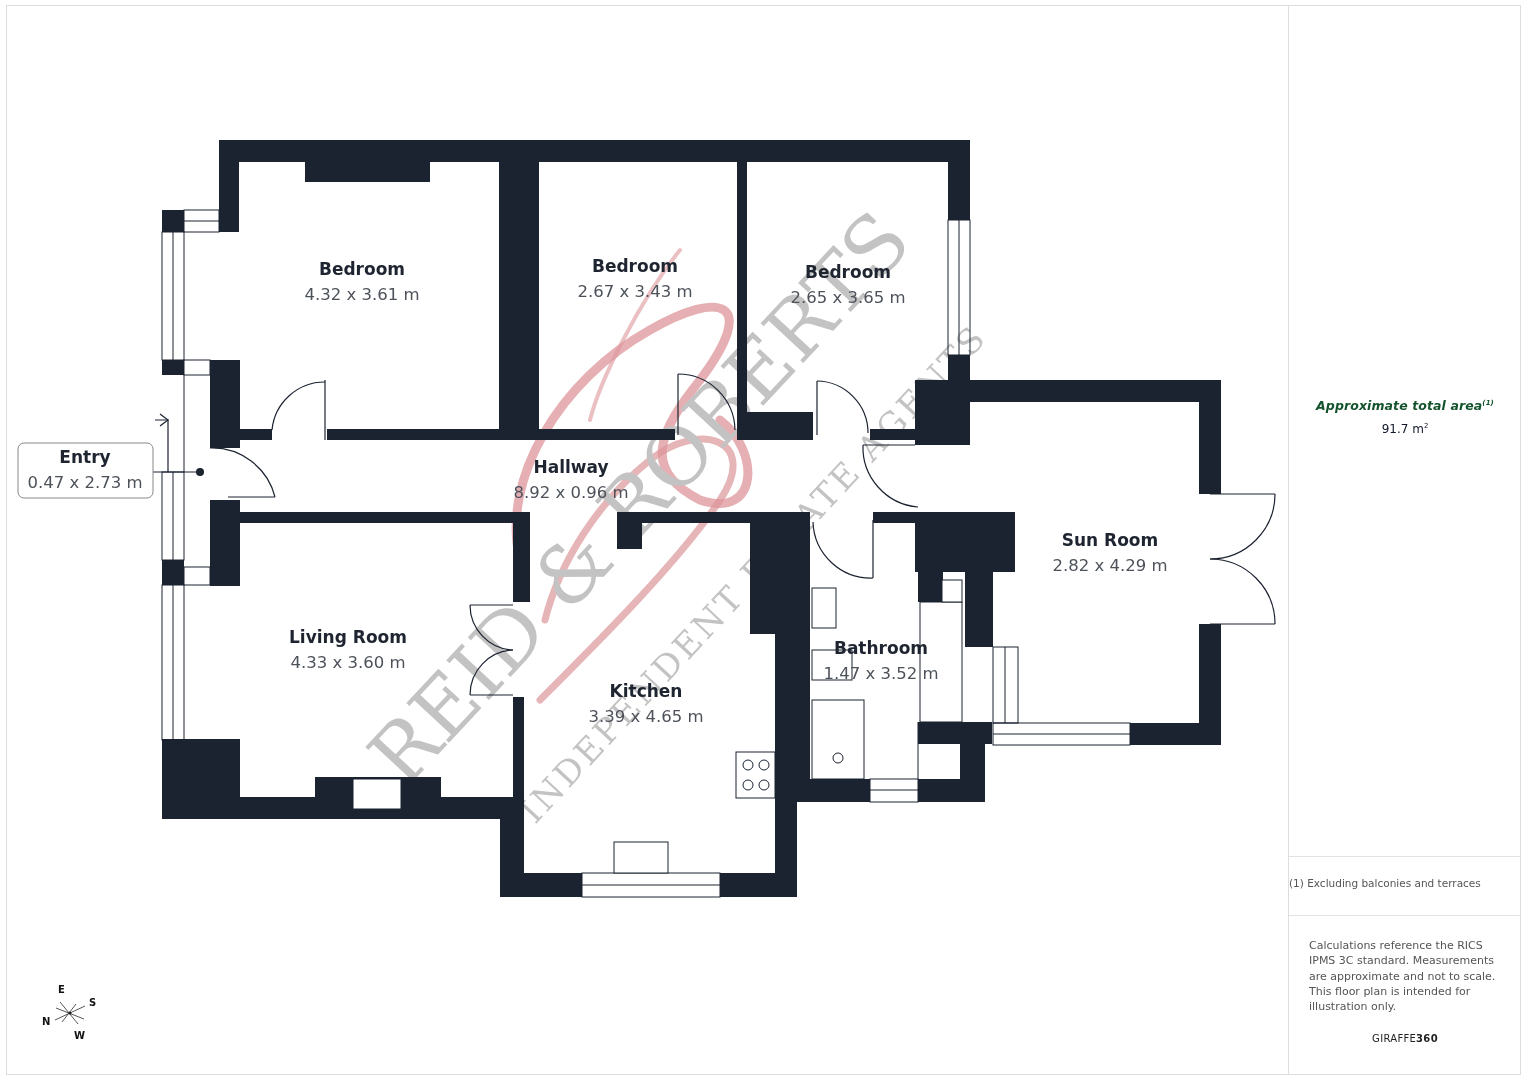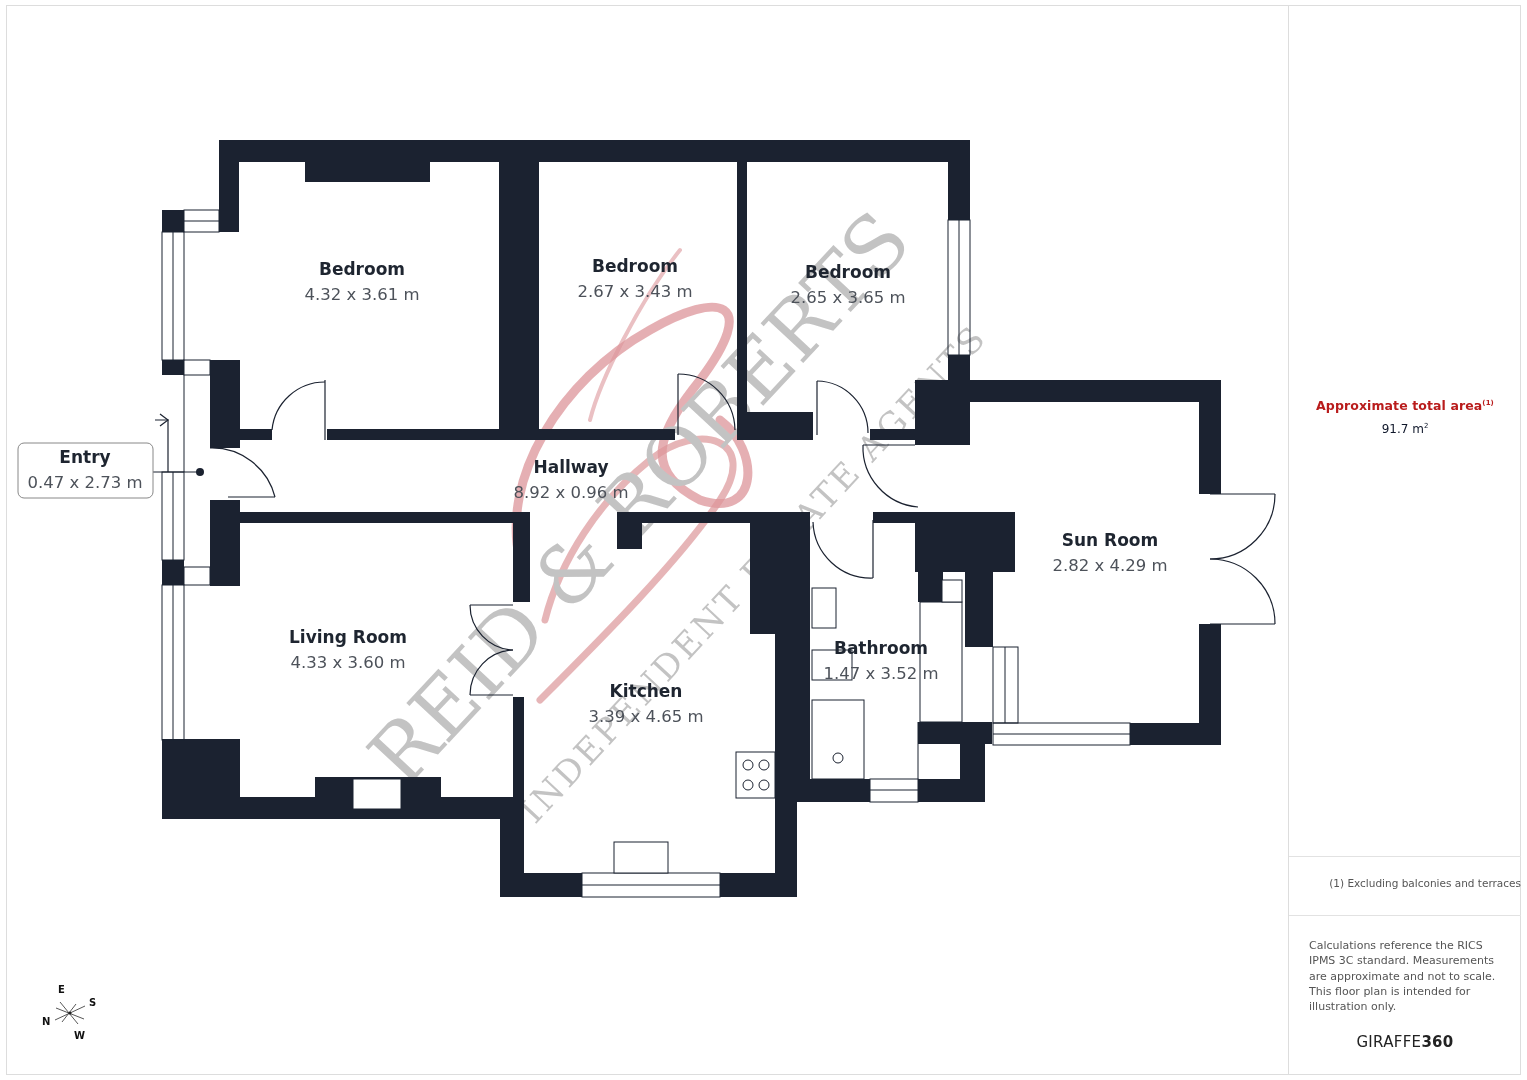--- a/index.html
+++ b/index.html
@@ -1,27 +1,27 @@
 <!DOCTYPE html>
 <html><head>
 <meta charset="utf-8">
 <style>
   html, body { margin:0; padding:0; background:#ffffff; }
   body { width:1527px; height:1080px; position:relative; overflow:hidden; font-family:"DejaVu Sans", sans-serif; }
   .page-frame { position:absolute; left:6px; top:5px; width:1515px; height:1070px; border:1px solid #dddddd; box-sizing:border-box; }
   .side-panel { position:absolute; left:1288px; top:5px; width:233px; height:1070px; border-left:1px solid #dddddd; box-sizing:border-box; }
   .side-divider { position:absolute; left:0; width:100%; height:1px; background:#e2e2e2; }
   .area-block { position:absolute; left:0; top:393px; width:100%; text-align:center; }
-  .area-title { font-size:12.5px; font-weight:bold; color:#b91c1c; letter-spacing:0.1px; }
+  .area-title { font-size:12.5px; font-weight:bold; color:#14532d; letter-spacing:0.1px;font-style:italic; }
   .area-title sup { font-size:7px; font-weight:bold; }
   .area-value { margin-top:9px; font-size:12px; color:#0f172a; }
   .area-value sup { font-size:7px; }
-  .footnote { position:absolute; left:0; top:872px; width:100%; text-align:right; font-size:10.5px; color:#555555; }
+  .footnote { position:absolute; left:0; top:872px; width:100%; text-align:left; font-size:10.5px; color:#555555; }
   .disclaimer { position:absolute; left:20px; top:933px; width:193px; text-align:left; font-size:11px; line-height:15.3px; color:#555555; }
-  .brand { position:absolute; left:0; top:1028px; width:100%; text-align:center; font-size:15px; color:#222222; letter-spacing:0.3px; }
+  .brand { position:absolute; left:0; top:1028px; width:100%; text-align:center; font-size:10px; color:#222222; letter-spacing:0.3px; }
   .brand b { font-weight:bold; }
   svg.plan { position:absolute; left:0; top:0; }
   .room-name { font-family:"DejaVu Sans", sans-serif; font-weight:bold; font-size:17px; fill:#1e2530; }
   .room-dim { font-family:"DejaVu Sans", sans-serif; font-size:16.5px; fill:#4d525a; }
   .compass-txt { font-family:"DejaVu Sans", sans-serif; font-weight:bold; font-size:10px; fill:#111; }
   .wm-txt { font-family:"DejaVu Serif", serif; }
 </style>
 </head>
 <body>
 

